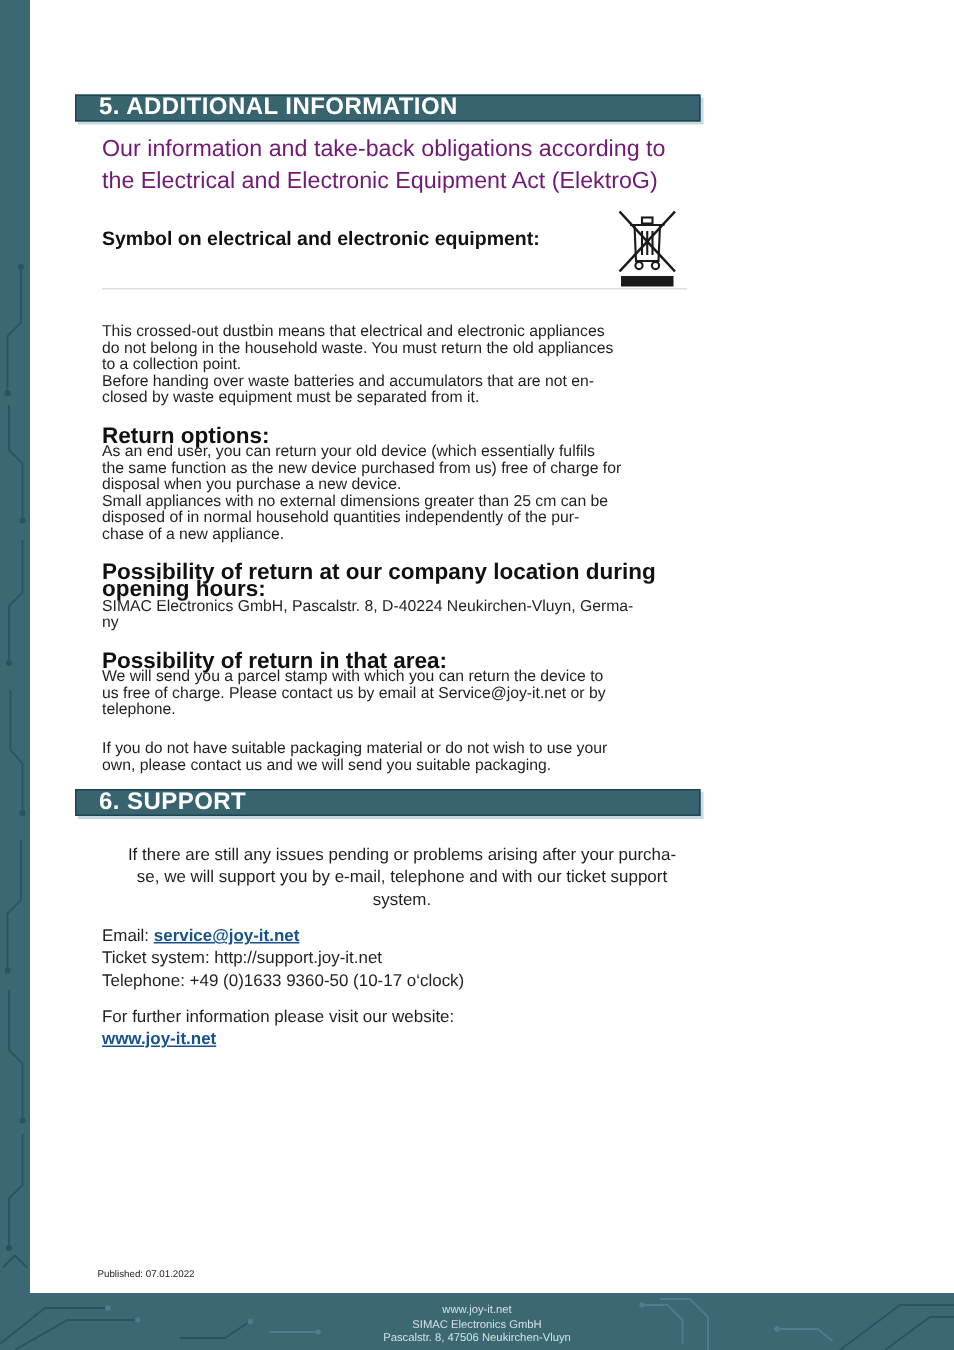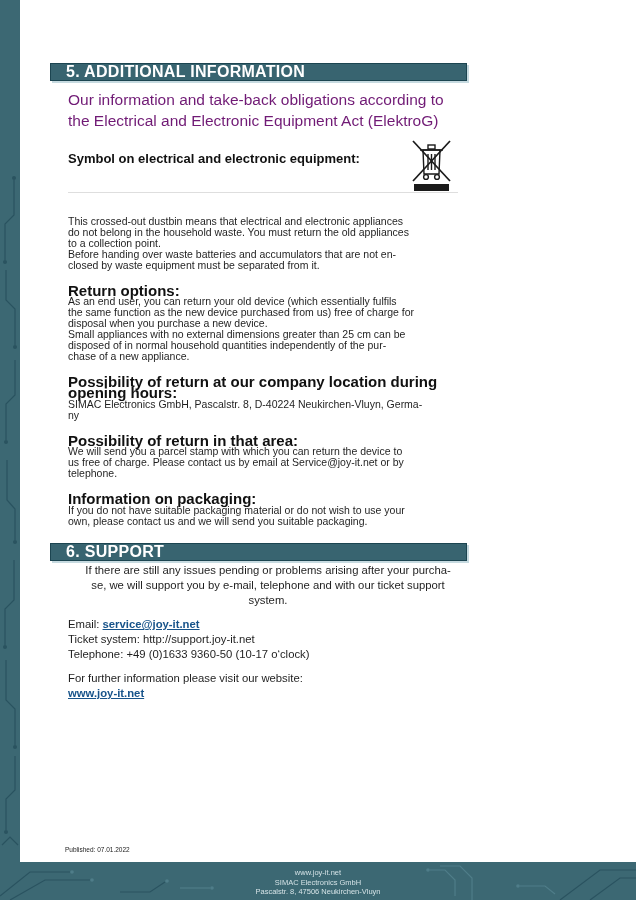--- a/index.html
+++ b/index.html
@@ -133,27 +133,26 @@
       <div class="lines">SIMAC Electronics GmbH, Pascalstr. 8, D-40224 Neukirchen-Vluyn, Germa-
 ny</div>
     </div>
     <div class="text-block">
       <div class="block-heading">Possibility of return in that area:</div>
       <div class="lines">We will send you a parcel stamp with which you can return the device to
 us free of charge. Please contact us by email at Service@joy-it.net or by
 telephone.</div>
     </div>
     <div class="text-block">
-      <div class="block-heading">Information on packaging:</div>
       <div class="lines">If you do not have suitable packaging material or do not wish to use your
 own, please contact us and we will send you suitable packaging.</div>
     </div>
   </div>
 
-  <div class="section-bar" style="top:543px;">
+  <div class="section-bar" style="top:526px;">
     <span class="bar-label">6. SUPPORT</span>
   </div>
 
   <div class="support-wrap">
     <div class="support-group support-text">If there are still any issues pending or problems arising after your purcha-
 se, we will support you by e-mail, telephone and with our ticket support
 system.</div>
 
     <div class="support-group">
       <div class="contact-line">

